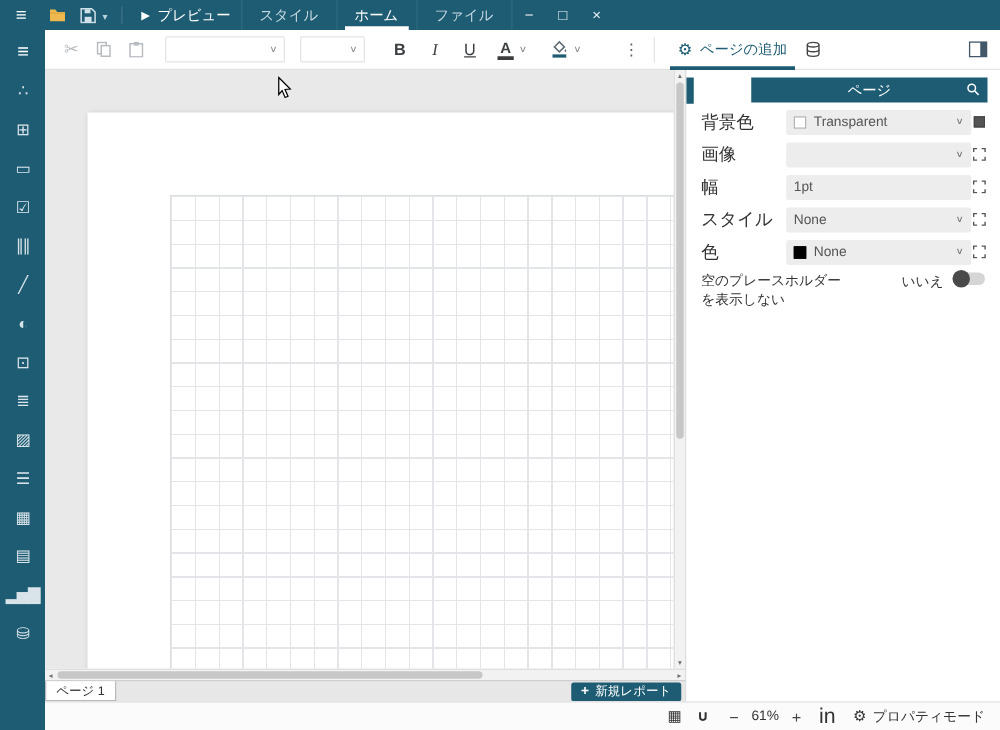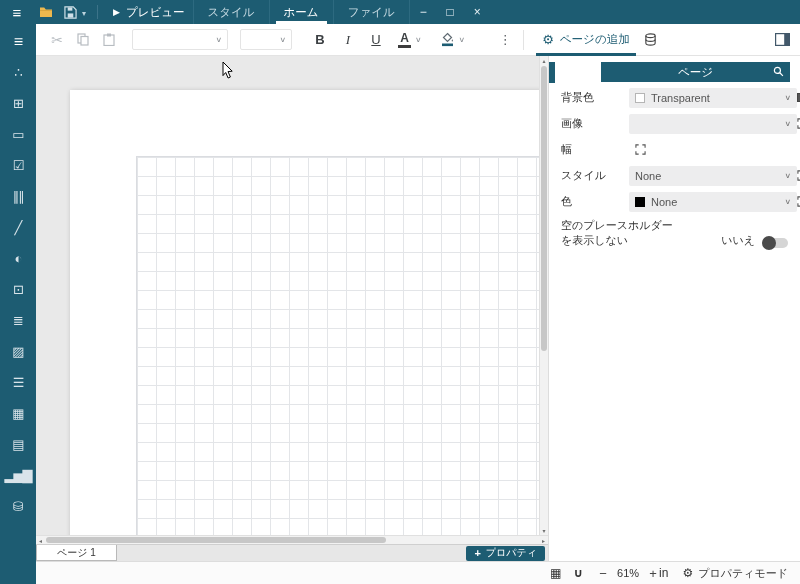--- a/index.html
+++ b/index.html
@@ -76,58 +76,58 @@
   .vscroll .up{top:0}.vscroll .dn{bottom:0}
   .vscroll .thumb{position:absolute;left:1px;width:6px;top:10px;height:285px;background:#c7c7c7;border-radius:3px;cursor:grab}
   .hscroll{height:9px;background:#f2f2f2;border-top:1px solid #e0e0e0;position:relative;flex:none}
   .hscroll .arr{position:absolute;top:0;height:8px;width:9px;font-size:6px;color:#707070;display:flex;align-items:center;justify-content:center;cursor:pointer}
   .hscroll .lt{left:0}.hscroll .rt{right:0}
   .hscroll .thumb{position:absolute;top:1px;height:6px;left:10px;width:340px;background:#c7c7c7;border-radius:3px;cursor:grab}
 
   
   .pagebar{height:17px;background:#e7e7e7;border-top:1px solid #cfcfcf;display:flex;align-items:center;flex:none}
   .page-tab{height:16px;background:#fff;border:1px solid #b9b9b9;border-top:none;display:flex;align-items:center;
-    padding:0 20px;font-size:10px;color:#333;cursor:pointer}
+    padding:0 8px;font-size:10px;color:#333;cursor:pointer}
   .addpage{margin-left:auto;margin-right:3px;height:15px;background:#1d5c72;border-radius:2px;color:#fff;
     font-size:10px;display:flex;align-items:center;gap:5px;padding:0 8px;cursor:pointer}
   .addpage .plus{font-size:11px;font-weight:bold}
 
   
   .props{width:252px;flex:none;background:#fff;border-left:1px solid #ddd;position:relative;padding:6px 10px 0 12px;overflow:hidden}
   .props-strip{position:absolute;left:0;top:6px;width:6px;height:21px;background:#1d5c72}
   .selector-btn{height:20px;margin-left:40px;background:#1d5c72;color:#fff;font-size:11.5px;display:flex;
     align-items:center;justify-content:center;position:relative;cursor:pointer}
   .selector-btn .mag{position:absolute;right:6px;top:4px}
   .sec-head{display:flex;align-items:center;color:#2f7d99;font-size:11px;margin:12px 0 3px}
   .sec-head::after{content:"";flex:1;height:1px;background:#9fc0cd;margin-left:8px}
   .prow{display:flex;align-items:center;margin:5px 0;height:21px}
-  .prow .plabel{width:68px;font-size:11px;color:#333;flex:none}
-  .pinput{width:168px;height:20px;background:#ededee;border-radius:2px;display:flex;align-items:center;
+  .prow .plabel{width:68px;font-size:14px;color:#333;flex:none}
+  .pinput{width:148px;height:20px;background:#ededee;border-radius:2px;display:flex;align-items:center;
     padding:0 6px;font-size:11px;color:#555;cursor:pointer;flex:none}
   .pinput .chev{margin-left:auto;font-size:9px;color:#777;transform:scaleY(.8)}
   .pinput.disabled{color:#aaa}
   .pinput .swatch{width:10px;height:10px;border:1px solid #b5b5b5;background:#fff;margin-right:6px;flex:none}
   .pinput .swatch.black{background:#000;border-color:#000}
   .picon{width:22px;display:flex;justify-content:center;align-items:center;cursor:pointer}
   .mini-swatch{width:9px;height:9px;background:#555;border:1px solid #444;cursor:pointer}
-  .drow{display:flex;align-items:flex-end;margin-top:6px}
+  .drow{display:flex;align-items:flex-start;margin-top:6px}
   .drow .dlabel{width:118px;font-size:11px;color:#333;line-height:1.35}
   .drow .dval{margin-left:auto;font-size:11px;color:#333;margin-right:7px}
   .toggle{width:26px;height:10px;background:#d5d5d5;border-radius:5px;position:relative;cursor:pointer;flex:none;margin-right:2px}
   .toggle .knob{position:absolute;left:0;top:-2px;width:14px;height:14px;background:#4a4a4a;border-radius:50%}
 
   
   .statusbar{height:23px;background:#fbfbfb;border-top:1px solid #ddd;display:flex;align-items:center;
     justify-content:flex-end;flex:none;padding-right:12px;color:#333}
   .sb-item{display:flex;align-items:center;cursor:pointer}
   .sb-grid{font-size:12px;margin-right:12px}
   .sb-magnet{font-size:12px;font-weight:bold;margin-right:14px}
   .sb-zoomout,.sb-zoomin{font-size:13px;color:#444;width:12px;justify-content:center}
   .sb-zoom{font-size:11px;margin:0 8px;cursor:default}
-  .sb-unit{font-size:12px;margin-left:0;cursor:default}
+  .sb-unit{font-size:17px;margin-left:12px;cursor:default}
   .sb-mode{margin-left:14px;gap:5px}
   .sb-mode .gear{font-size:12px}
   .sb-mode .lbl{font-size:11px}
 </style>
 </head>
 <body>
 
 <div class="app">
 
   <header class="titlebar">
@@ -264,21 +264,21 @@
           </div>
           <div class="hscroll">
             <span class="arr lt">◂</span>
             <span class="thumb"></span>
             <span class="arr rt">▸</span>
           </div>
           <div class="pagebar">
             <span class="page-tab">ページ 1</span>
             <span class="addpage">
               <span class="plus">+</span>
-              <span>プロパティ</span>
+              <span>新規レポート</span>
             </span>
           </div>
         </div>
 
         <aside class="props">
           <span class="props-strip"></span>
           <div class="selector-btn">
             <span>ページ</span>
             <span class="mag">
               <svg width="11" height="11" viewBox="0 0 12 12">
@@ -310,20 +310,23 @@
             <span class="picon">
               <svg width="11" height="11" viewBox="0 0 12 12">
                   <path d="M1 4V1h3M8 1h3v3M11 8v3H8M4 11H1V8" fill="none" stroke="#555" stroke-width="1.2"></path>
                 </svg>
             </span>
           </div>
 
 
           <div class="prow">
             <span class="plabel">幅</span>
+            <span class="pinput">
+              <span>1pt</span>
+            </span>
             <span class="picon">
               <svg width="11" height="11" viewBox="0 0 12 12">
                   <path d="M1 4V1h3M8 1h3v3M11 8v3H8M4 11H1V8" fill="none" stroke="#555" stroke-width="1.2"></path>
                 </svg>
             </span>
           </div>
 
           <div class="prow">
             <span class="plabel">スタイル</span>
             <span class="pinput">

